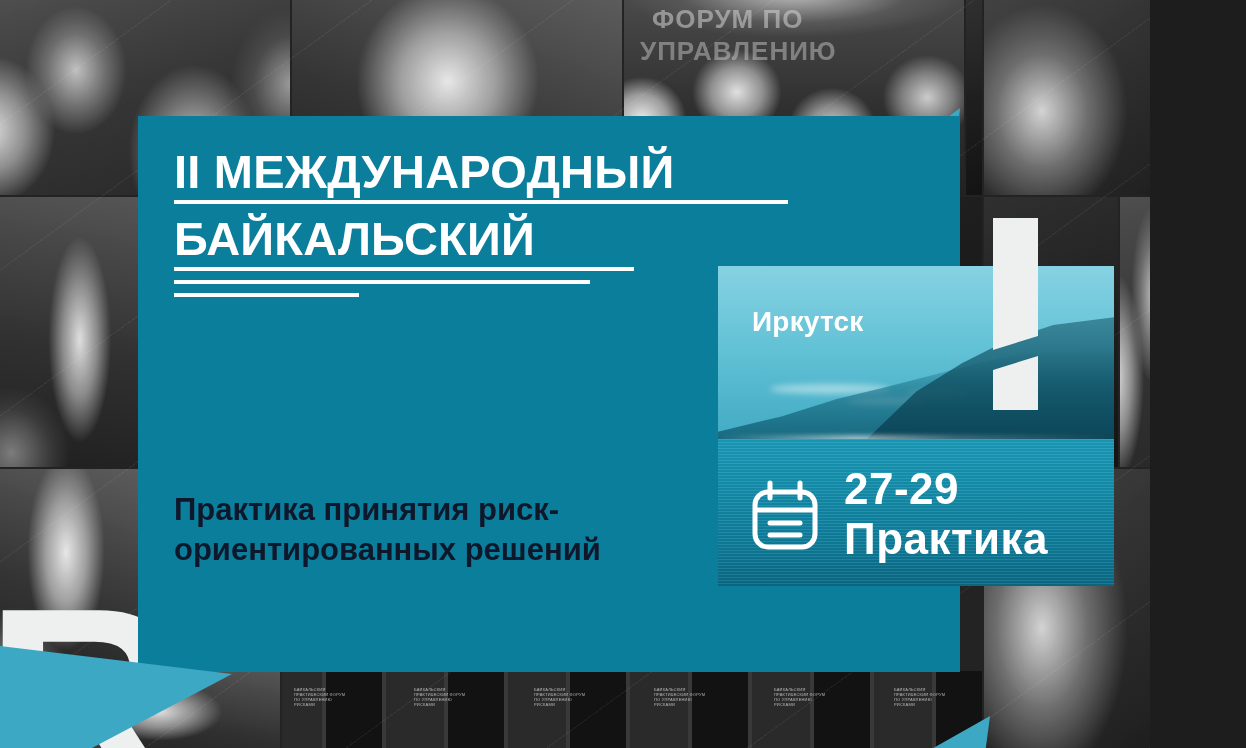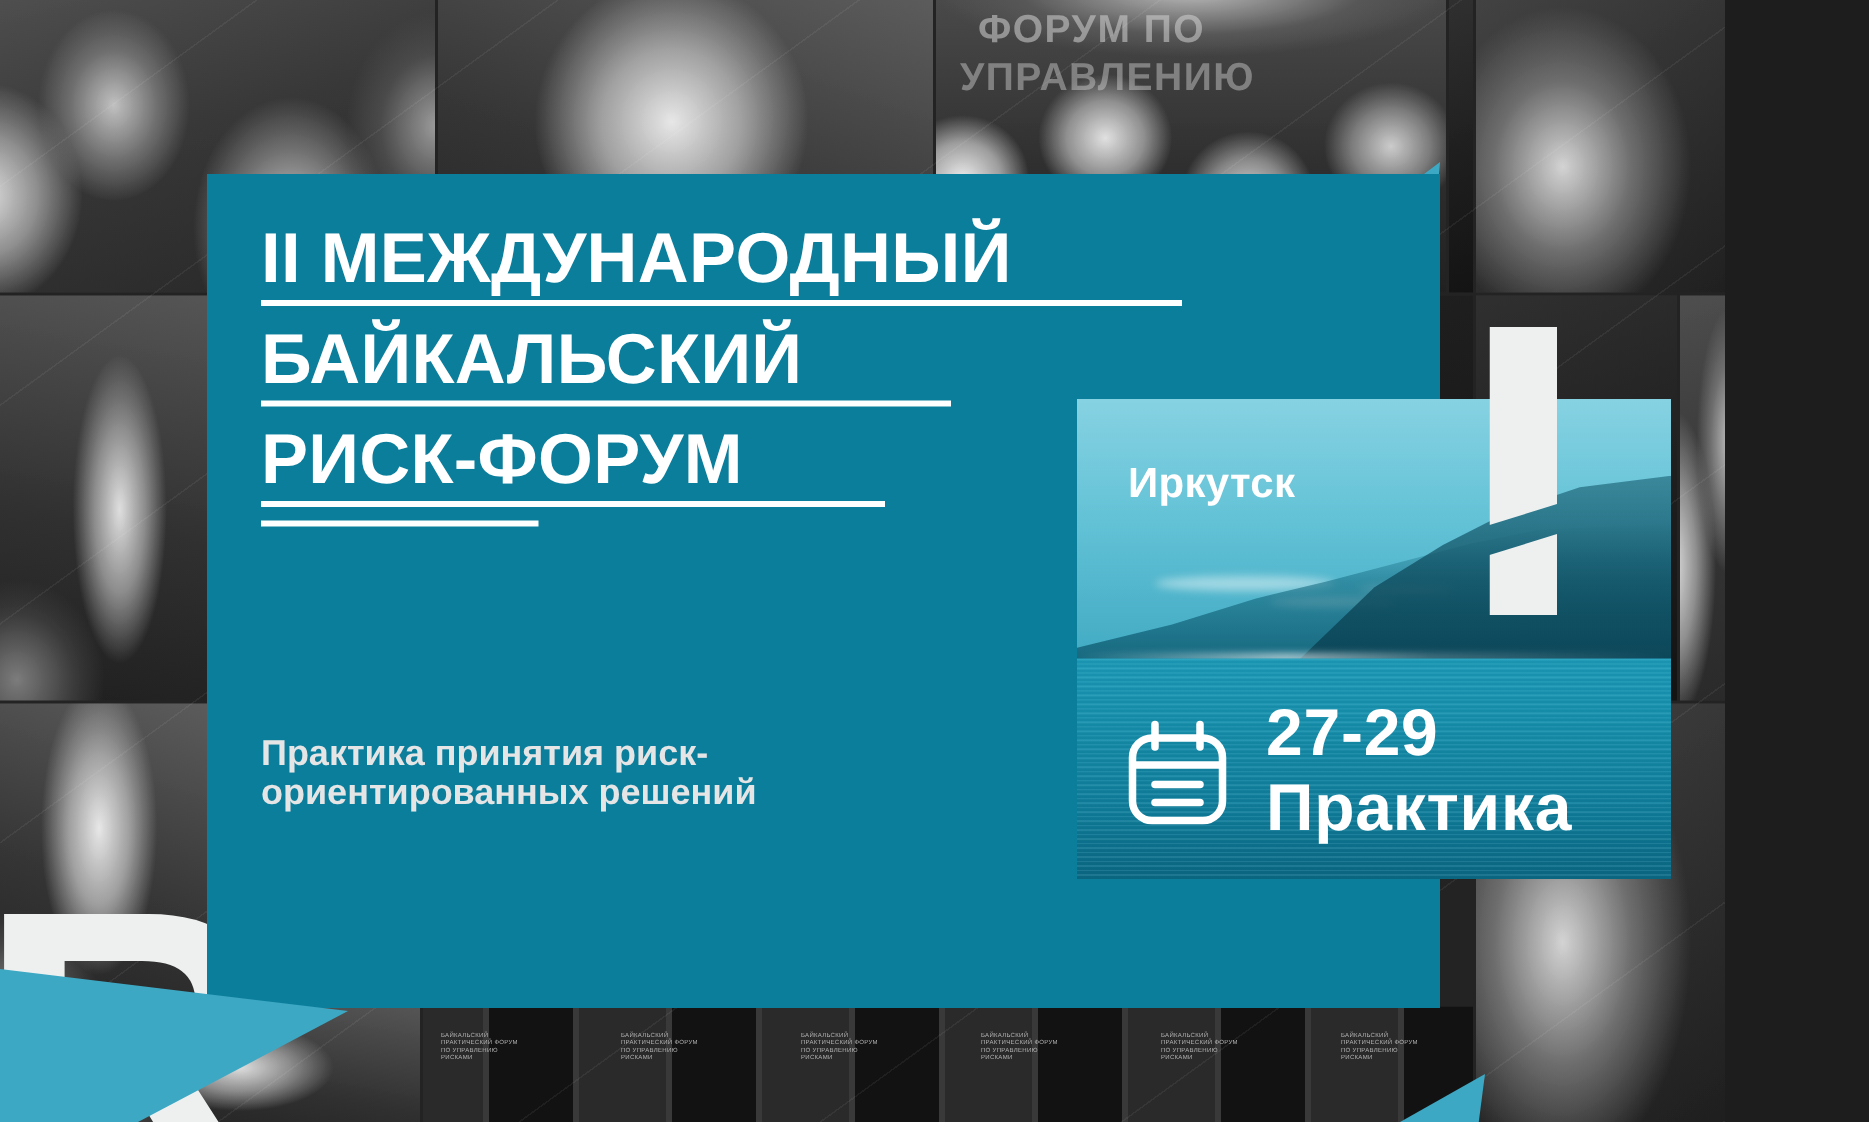--- a/index.html
+++ b/index.html
@@ -130,21 +130,21 @@
   .hl-line .rule{
     display:block; height:4px; background:#ffffff; margin-top:2px;
   }
   .hl-line.l1 .rule{ width:614px; }
   .hl-line.l2 .rule{ width:460px; }
   .hl-line.l3 .rule{ width:416px; }
   .hl-line.l4 .rule{ width:185px; }
 
   #subtitle{
     position:absolute; left:36px; top:374px; width:470px;
-    color:#e5e5e5; font-size:24px; line-height:26px; font-weight:700;
+    color:#0f172a; font-size:31px; line-height:40px; font-weight:700;
   }
 
   
   #datecard{
     position:absolute; left:718px; top:266px; width:396px; height:320px;
     overflow:hidden;
     background:#14532d;
   }
   
   #lake{
@@ -320,21 +320,20 @@
     <div id="headline">
       <div class="hl-line l1">
         <span class="txt">II МЕЖДУНАРОДНЫЙ</span>
         <span class="rule"></span>
       </div>
       <div class="hl-line l2">
         <span class="txt">БАЙКАЛЬСКИЙ</span>
         <span class="rule"></span>
       </div>
       <div class="hl-line l3">
-        <span class="txt">РИСК-ФОРУМ</span>
         <span class="rule"></span>
       </div>
       <div class="hl-line l4">
         <span class="rule"></span>
       </div>
     </div>
 
     <div id="subtitle">Практика принятия риск-ориентированных решений</div>
 
     <svg class="tri" id="tri-bot-in" viewBox="0 0 100 52" preserveAspectRatio="none">

